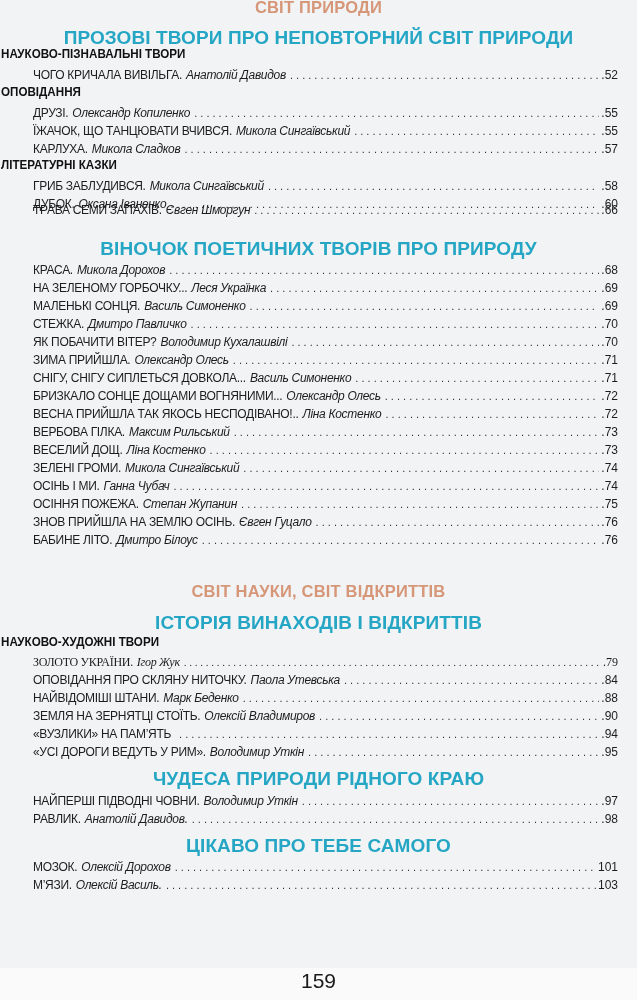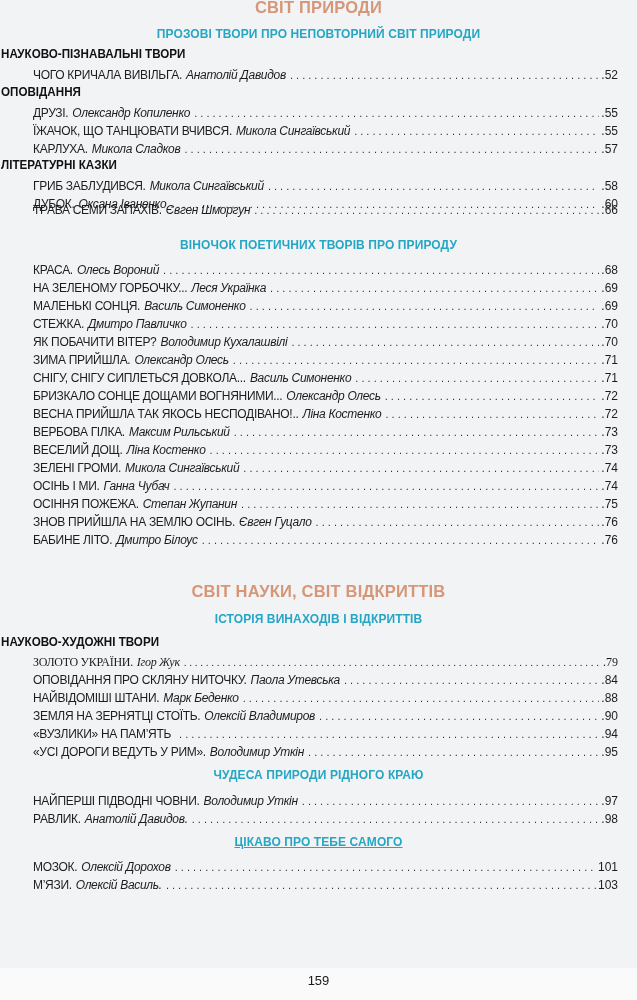--- a/index.html
+++ b/index.html
@@ -7,29 +7,29 @@
       width:637px; height:1000px; overflow:hidden;
       background:#f2f3f5;
       font-family:"Liberation Sans", sans-serif;
       color:#1d1d1d;
       position:relative;
     }
     .page { position:absolute; left:0; top:0; width:637px; height:968px; background:#f2f3f5; }
     .footer {
       position:absolute; left:0; top:968px; width:637px; height:32px;
       background:#fafafa; text-align:center;
-      font-size:13px; line-height:26px; color:#1a1a1a;
+      font-size:21px; line-height:26px; color:#1a1a1a;
     }
     .part-title {
       position:absolute; left:0; width:637px; text-align:center;
       font-weight:bold; font-size:16.5px; color:#d69678; letter-spacing:0.2px;
     }
     .section-title {
       position:absolute; left:0; width:637px; text-align:center;
-      font-weight:bold; font-size:12px; color:#25a6c4; letter-spacing:0.1px;
+      font-weight:bold; font-size:19px; color:#25a6c4; letter-spacing:0.1px;
     }
     .genre {
       position:absolute; left:1px; font-weight:bold; font-size:12.5px; color:#111;
       transform:scaleX(0.93); transform-origin:left center;
     }
     .entry {
       position:absolute; left:33px; width:585px; height:18px;
       display:flex; align-items:baseline; font-size:12px; line-height:18px;
       white-space:nowrap; overflow:hidden;
     }
@@ -98,21 +98,21 @@
     <span class="title">ТРАВА СЕМИ ЗАПАХІВ.</span>
     <span class="author">Євген Шморгун</span>
     <span class="dots"></span>
     <span class="pg">.66</span>
   </div>
 
   <div class="section-title" style="top:238px;">ВІНОЧОК ПОЕТИЧНИХ ТВОРІВ ПРО ПРИРОДУ</div>
 
   <div class="entry" style="top:261px;">
       <span class="title">КРАСА.</span>
-      <span class="author">Олесь Вороний</span>
+      <span class="author">Микола Дорохов</span>
       <span class="dots"></span>
       <span class="pg">.68</span>
     </div>
   <div class="entry" style="top:279px;">
       <span class="title">НА ЗЕЛЕНОМУ ГОРБОЧКУ...</span>
       <span class="author">Леся Українка</span>
       <span class="dots"></span>
       <span class="pg">.69</span>
     </div>
   <div class="entry" style="top:297px;">
@@ -248,21 +248,21 @@
       <span class="dots"></span>
       <span class="pg">.97</span>
     </div>
   <div class="entry" style="top:810px;">
       <span class="title">РАВЛИК.</span>
       <span class="author">Анатолій Давидов.</span>
       <span class="dots"></span>
       <span class="pg">.98</span>
     </div>
 
-  <div class="section-title" style="top:835px;text-decoration:underline;">ЦІКАВО ПРО ТЕБЕ САМОГО</div>
+  <div class="section-title" style="top:835px;">ЦІКАВО ПРО ТЕБЕ САМОГО</div>
   <div class="entry" style="top:858px;">
       <span class="title">МОЗОК.</span>
       <span class="author">Олексій Дорохов</span>
       <span class="dots"></span>
       <span class="pg"> 101</span>
     </div>
   <div class="entry" style="top:876px;">
       <span class="title">М’ЯЗИ.</span>
       <span class="author">Олексій Василь.</span>
       <span class="dots"></span>

